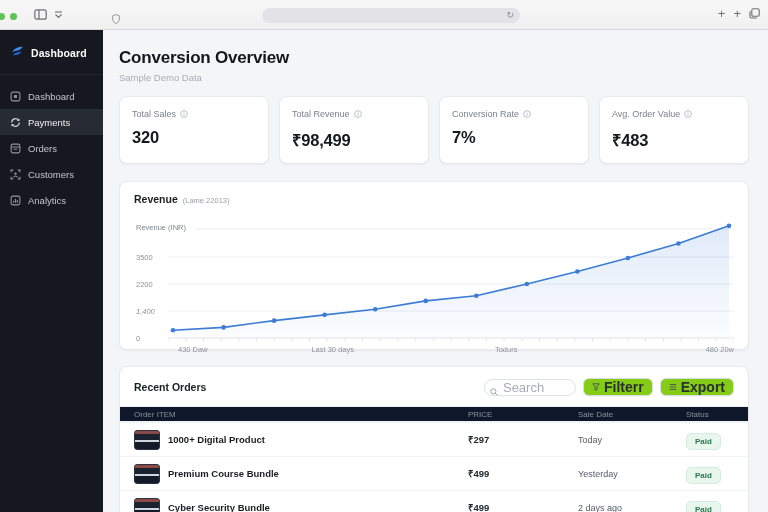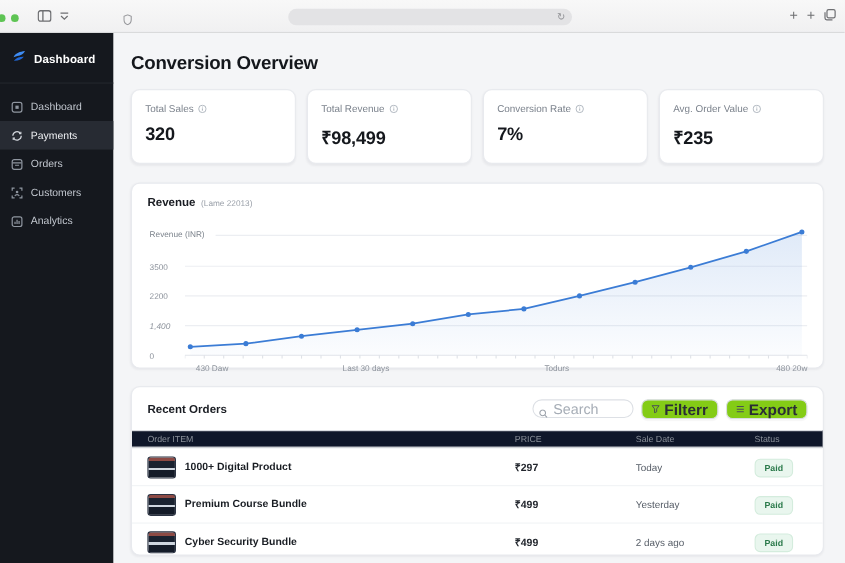--- a/index.html
+++ b/index.html
@@ -196,20 +196,21 @@
                 <line x1="8" y1="8.4" x2="8" y2="5.4" stroke="currentColor" stroke-width="1.2"></line>
               </svg>
           </span>
           <span>Analytics</span>
         </div>
       </nav>
     </aside>
 
     <main class="main">
       <h1 class="page-title">Conversion Overview</h1>
+      <div class="page-sub">Sample Demo Data</div>
 
       <div class="cards">
         <div class="stat-card">
           <div class="stat-label">
               <span>Total Sales</span>
             <span class="iicon">
                 <svg width="8" height="8" viewBox="0 0 10 10">
                   <circle cx="5" cy="5" r="4.2" fill="none" stroke="currentColor" stroke-width="1"></circle>
                   <line x1="5" y1="4.4" x2="5" y2="7" stroke="currentColor" stroke-width="1.1"></line>
                   <circle cx="5" cy="2.9" r="0.6" fill="currentColor"></circle>
@@ -248,21 +249,21 @@
           <div class="stat-label">
               <span>Avg. Order Value</span>
             <span class="iicon">
                 <svg width="8" height="8" viewBox="0 0 10 10">
                   <circle cx="5" cy="5" r="4.2" fill="none" stroke="currentColor" stroke-width="1"></circle>
                   <line x1="5" y1="4.4" x2="5" y2="7" stroke="currentColor" stroke-width="1.1"></line>
                   <circle cx="5" cy="2.9" r="0.6" fill="currentColor"></circle>
                 </svg>
               </span>
           </div>
-          <div class="stat-value">₹235</div>
+          <div class="stat-value">₹483</div>
         </div>
       </div>
 
       <section class="panel chart-card">
         <div class="chart-head">
           <span class="chart-title">Revenue</span>
           <span class="chart-note">(Lame 22013)</span>
         </div>
         <div class="plot">
           <span class="axis-title">Revenue (INR)</span>

